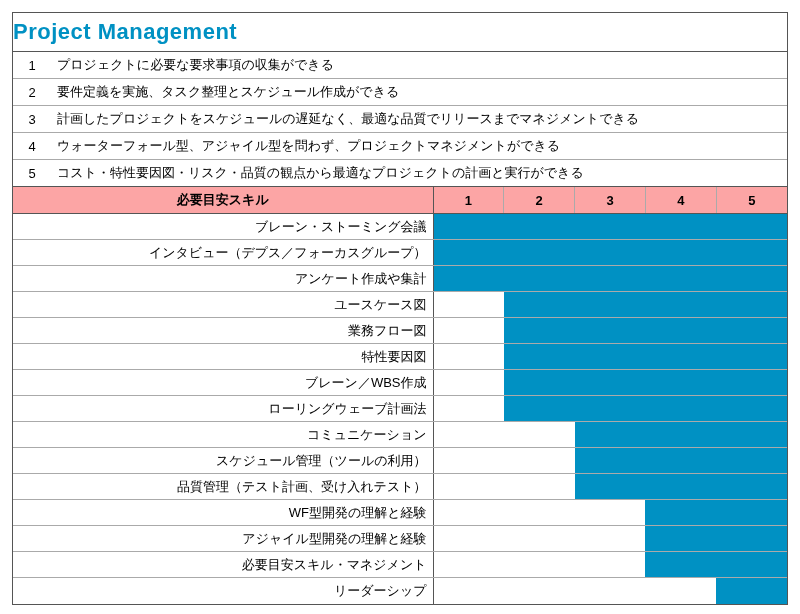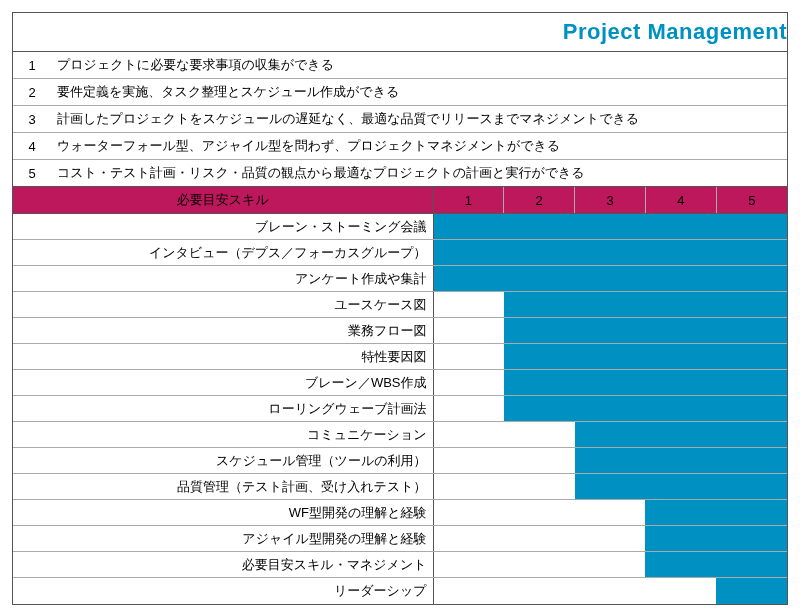--- a/index.html
+++ b/index.html
@@ -6,21 +6,21 @@
     body {
       font-family: "Hiragino Kaku Gothic Pro", "Meiryo", sans-serif;
       background: #fff;
       padding: 12px;
       width: 800px;
     }
     .wrapper {
       border: 1px solid #555;
     }
     .title {
-      text-align: right;
+      text-align: left;
       font-size: 22px;
       font-weight: 700;
       color: #0091c3;
       padding: 6px 0 6px 0;
       border-bottom: 1px solid #555;
       letter-spacing: 0.5px;
     }
     .levels {
       border-collapse: collapse;
       width: 100%;
@@ -38,22 +38,22 @@
       width: 38px;
       text-align: center;
     }
     .skill-table {
       border-collapse: collapse;
       width: 100%;
       font-size: 13px;
       table-layout: fixed;
     }
     .skill-table th {
-      font-weight: 400;
-      background: #be185d;
+      font-weight: 700;
+      background: #fca5a5;
       padding: 4px 4px;
       border-bottom: 1px solid #555;
     }
     .skill-table th.skill-h {
       width: 420px;
       border-right: 1px solid #555;
     }
     .skill-table th.level-h {
       border-left: 1px solid #aaa;
     }
@@ -97,21 +97,21 @@
         <tr>
           <td class="num">3</td>
           <td>計画したプロジェクトをスケジュールの遅延なく、最適な品質でリリースまでマネジメントできる</td>
         </tr>
         <tr>
           <td class="num">4</td>
           <td>ウォーターフォール型、アジャイル型を問わず、プロジェクトマネジメントができる</td>
         </tr>
         <tr>
           <td class="num">5</td>
-          <td>コスト・テスト計画・リスク・品質の観点から最適なプロジェクトの計画と実行ができる</td>
+          <td>コスト・特性要因図・リスク・品質の観点から最適なプロジェクトの計画と実行ができる</td>
         </tr>
       </tbody>
   </table>
 
   <table class="skill-table">
     <thead>
       <tr>
         <th class="skill-h">必要目安スキル</th>
         <th class="level-h">1</th>
         <th class="level-h">2</th>

